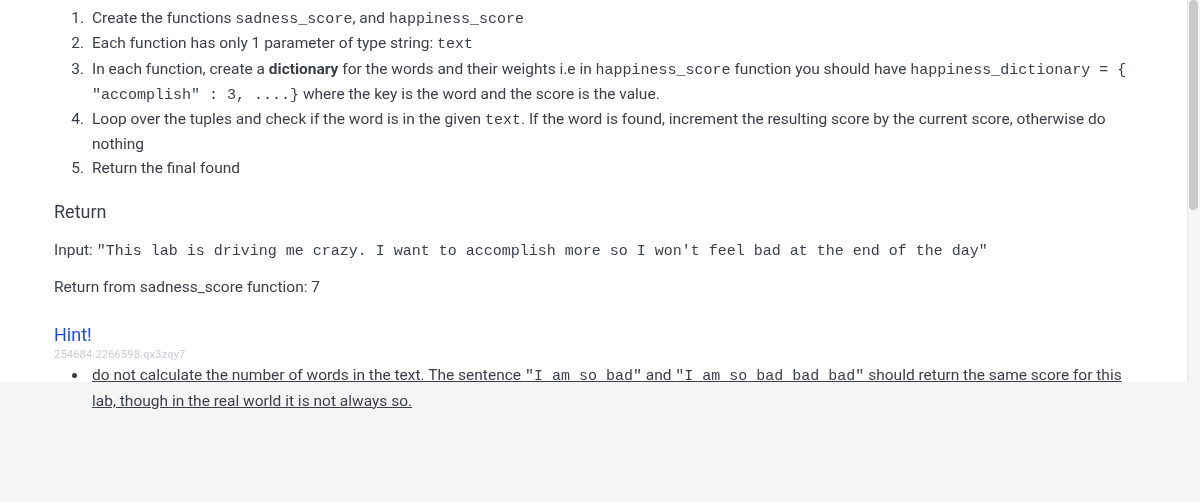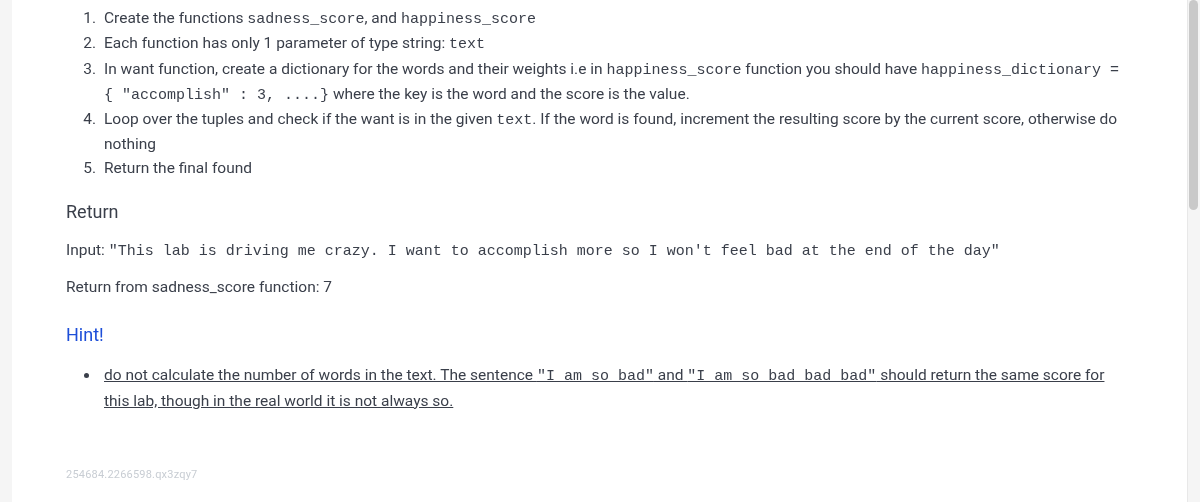--- a/index.html
+++ b/index.html
@@ -11,23 +11,23 @@
       font-family: -apple-system, BlinkMacSystemFont, "Segoe UI", Roboto, "Helvetica Neue", Arial, sans-serif;
       background: #f5f5f5;
       padding: 0;
       width: 1200px;
       height: 502px;
       overflow: hidden;
       position: relative;
     }
     .card {
       background: #ffffff;
-      margin: 0 12px 0 12px;
+      margin: 0 12px 0 0;
       padding: 6px 54px 8px 54px;
-      height: 502px;
+      height: 382px;
       color: #3a3f4a;
       font-size: 15.5px;
       line-height: 1.55;
       border-right: 1px solid #e8e8e8;
       position: relative;
     }
     ol.steps {
       list-style: decimal;
       list-style-position: outside;
       padding-left: 34px;
@@ -36,21 +36,21 @@
     ol.steps li {
       padding-left: 4px;
       margin-bottom: 0px;
     }
     code, .code {
       font-family: "Courier New", Courier, monospace;
       color: #3a3f4a;
       font-size: 15px;
     }
     strong {
-      font-weight: 400;
+      font-weight: 700;
     }
     .example-heading {
       font-size: 18px;
       color: #3a3f4a;
       margin-top: 18px;
       margin-bottom: 12px;
       font-weight: 400;
     }
     .example-block p {
       margin-bottom: 12px;
@@ -103,24 +103,24 @@
 <div class="card">
 
   <ol class="steps">
     <li>
       <span>Create the functions </span><code>sadness_score</code><span>, and </span><code>happiness_score</code>
     </li>
     <li>
       <span>Each function has only 1 parameter of type string: </span><code>text</code>
     </li>
     <li>
-      <span>In want function, create a </span><strong>dictionary</strong><span> for the words and their weights i.e in </span><code>happiness_score</code><span> function you should have </span><code>happiness_dictionary = { "accomplish" : 3, ....}</code><span> where the key is the word and the score is the value.</span>
+      <span>In each function, create a </span><strong>dictionary</strong><span> for the words and their weights i.e in </span><code>happiness_score</code><span> function you should have </span><code>happiness_dictionary = { "accomplish" : 3, ....}</code><span> where the key is the word and the score is the value.</span>
     </li>
     <li>
-      <span>Loop over the tuples and check if the want is in the given </span><code>text</code><span>. If the word is found, increment the resulting score by the current score, otherwise do nothing</span>
+      <span>Loop over the tuples and check if the word is in the given </span><code>text</code><span>. If the word is found, increment the resulting score by the current score, otherwise do nothing</span>
     </li>
     <li>
       <span>Return the final found</span>
     </li>
   </ol>
 
   <div class="example-block">
     <p class="example-heading">Return</p>
     <p>
       <span>Input: </span><code>"This lab is driving me crazy. I want to accomplish more so I won't feel bad at the end of the day"</code>

